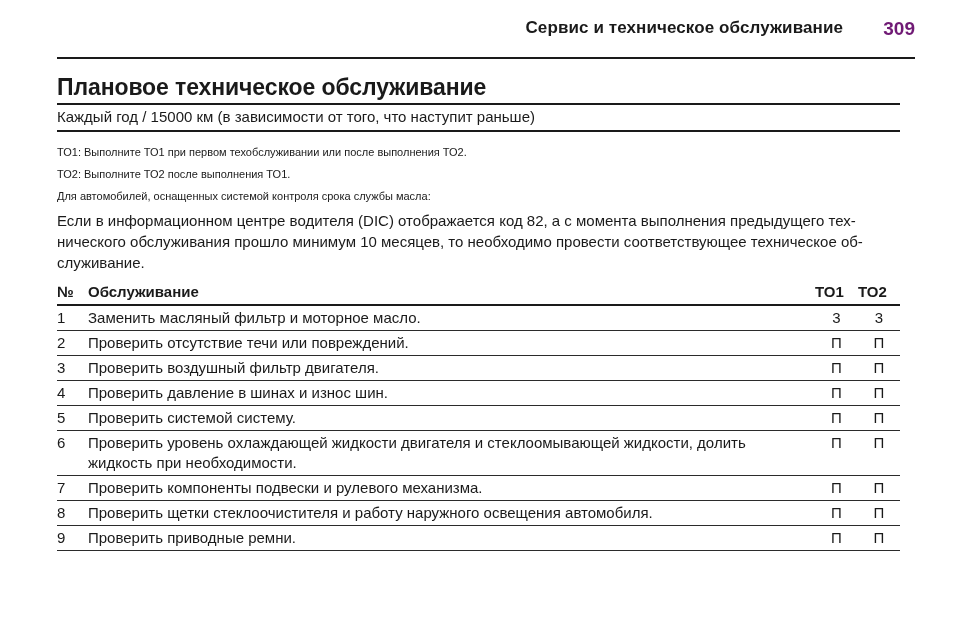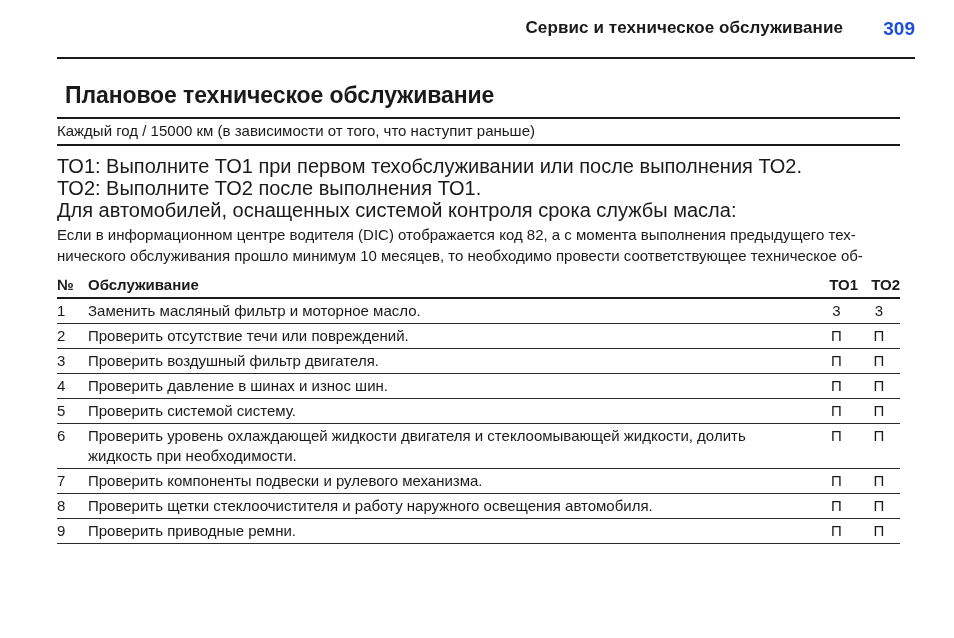--- a/index.html
+++ b/index.html
@@ -41,21 +41,21 @@
     letter-spacing: 0.1px;
     color: #1a1a1a;
     white-space: nowrap;
   }
   .header-pageno {
     font-size: 19px;
     font-weight: bold;
     margin-left: 34px;
     min-width: 38px;
     text-align: right;
-    color: #1d4ed8;
+    color: #701a75;
   }
   .header-rule {
     position: absolute;
     left: 57px;
     width: 858px;
     top: 57px;
     height: 2px;
     background: #1a1a1a;
   }
 
@@ -63,21 +63,21 @@
   .content {
     position: absolute;
     left: 57px;
     top: 74px;
     width: 843px;
   }
   .doc-title {
     font-size: 23px;
     font-weight: bold;
     line-height: 27px;
-    margin: 8px;
+    margin: 0;
     letter-spacing: -0.1px;
   }
   .doc-subtitle {
     font-size: 21px;
     font-weight: normal;
     line-height: 25px;
     margin: 1px 0 0 0;
     letter-spacing: -0.1px;
   }
 
@@ -101,21 +101,21 @@
   .interval-rule-bottom {
     height: 2px;
     background: #1a1a1a;
   }
 
   
   .body-lines {
     margin-top: 9px;
   }
   .body-line {
-    font-size: 20px;
+    font-size: 11px;
     line-height: 22px;
     white-space: nowrap;
   }
   .body-para {
     font-size: 15px;
     line-height: 21px;
     margin-top: 3px;
   }
   .body-para .pline {
     white-space: nowrap;
@@ -136,21 +136,21 @@
   .sched-table thead th {
     font-size: 15px;
     font-weight: bold;
     text-align: left;
     padding: 0 0 3px 0;
     border-bottom: 2px solid #1a1a1a;
     vertical-align: bottom;
     line-height: 18px;
   }
   .sched-table thead th.th-to {
-    text-align: right;
+    text-align: left;
   }
 
   .sched-table tbody td {
     font-size: 15px;
     font-weight: normal;
     padding: 2px 0 2px 0;
     border-bottom: 1px solid #2b2b2b;
     vertical-align: top;
     line-height: 20px;
   }
@@ -192,20 +192,21 @@
 
     <div class="body-lines">
       <div class="body-line">ТО1: Выполните ТО1 при первом техобслуживании или после выполнения ТО2.</div>
       <div class="body-line">ТО2: Выполните ТО2 после выполнения ТО1.</div>
       <div class="body-line">Для автомобилей, оснащенных системой контроля срока службы масла:</div>
     </div>
 
     <div class="body-para">
       <div class="pline">Если в информационном центре водителя (DIC) отображается код 82, а с момента выполнения предыдущего тех-</div>
       <div class="pline">нического обслуживания прошло минимум 10 месяцев, то необходимо провести соответствующее техническое об-</div>
+      <div class="pline">служивание.</div>
     </div>
 
     <table class="sched-table">
       <colgroup>
         <col class="c-num">
         <col class="c-desc">
         <col class="c-to1">
         <col class="c-to2">
       </colgroup>
       <thead>

